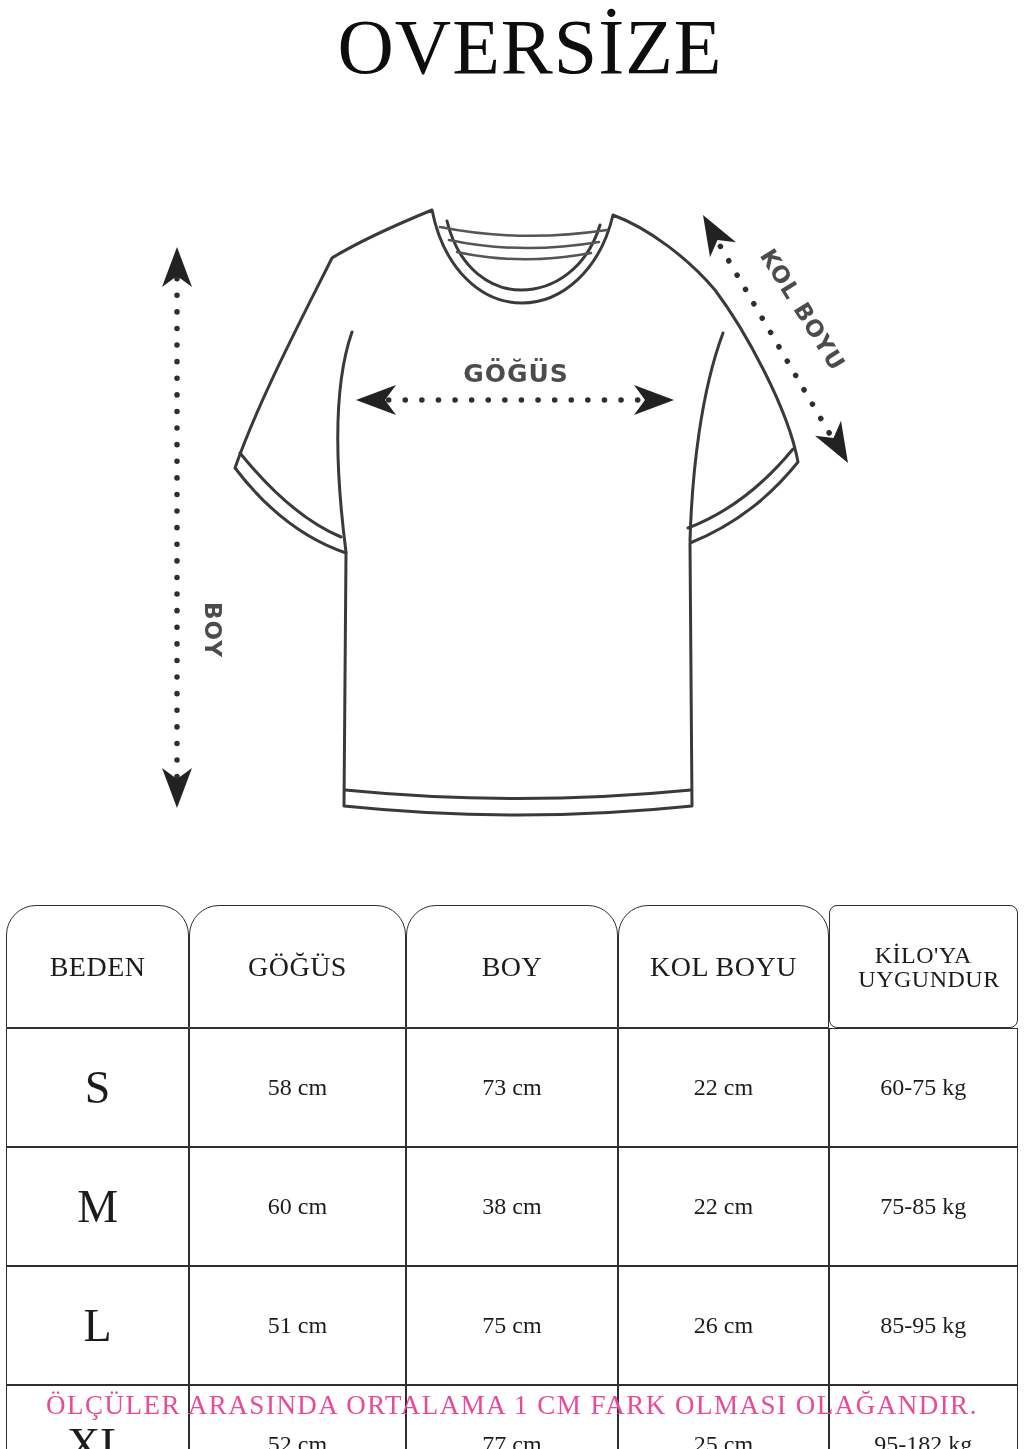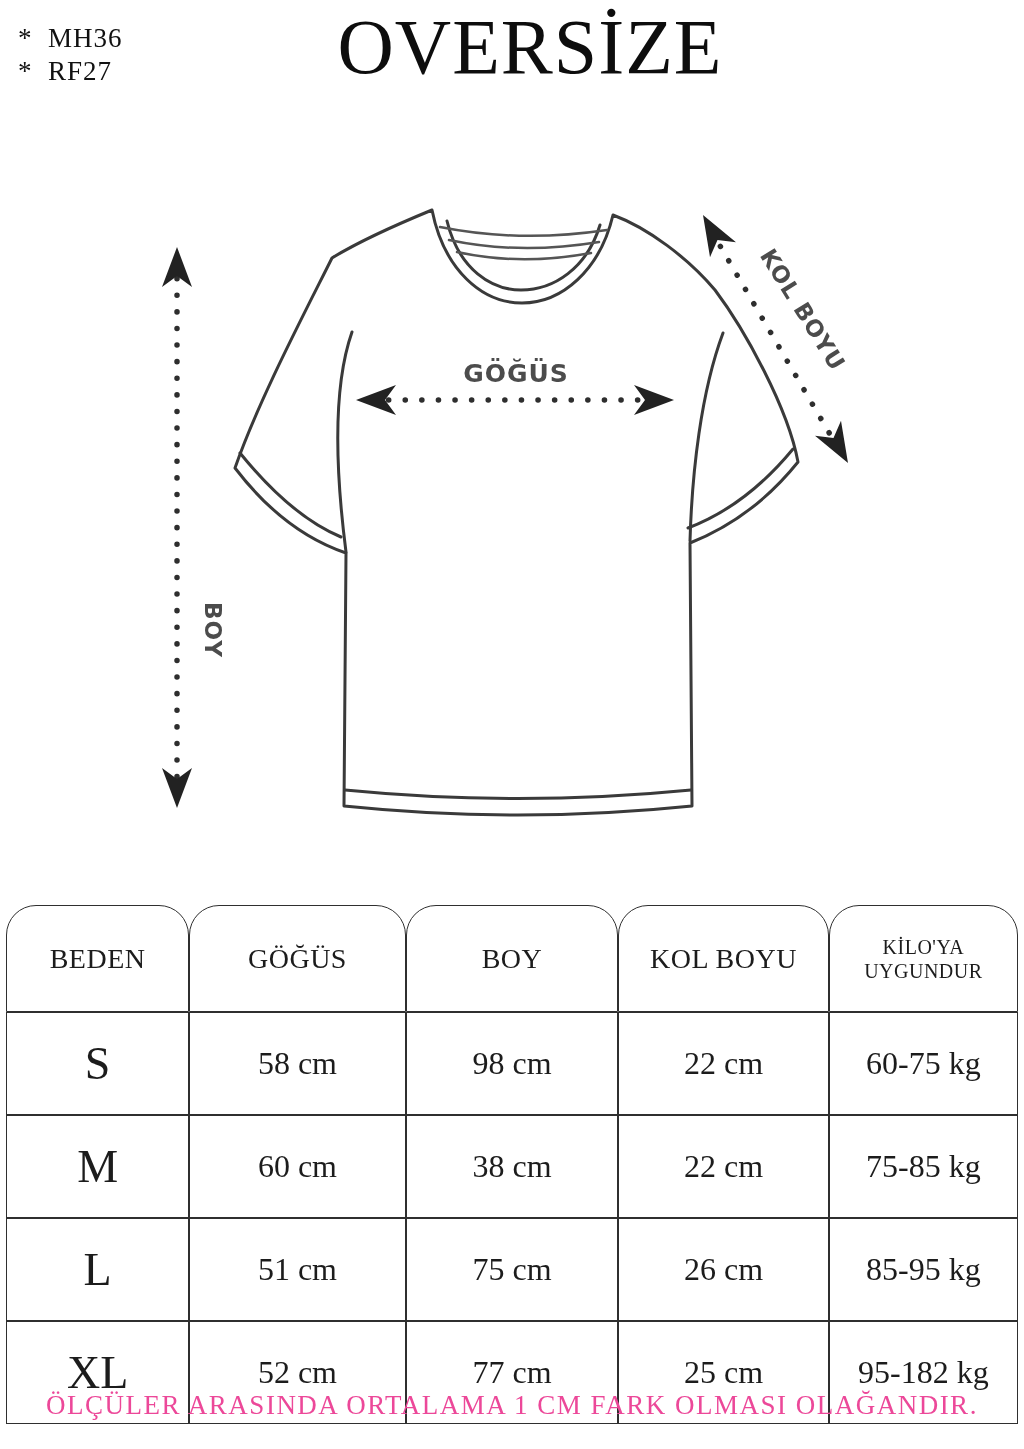--- a/index.html
+++ b/index.html
@@ -39,53 +39,49 @@
   table.size-table{
     position:absolute;left:6px;top:905px;
     width:1012px;
     border-collapse:separate;border-spacing:0;
     table-layout:fixed;
   }
   .size-table th,.size-table td{
     border:1.5px solid #2f2f2f;
     text-align:center;vertical-align:middle;
     background:#fff;
-    padding:4px;
+    padding:12px;
   }
   .size-table th{
     height:97px;
     border-radius:30px 30px 0 0;
     font-size:28px;font-weight:400;letter-spacing:0.5px;
   }
-  .size-table th.small-head{font-size:20px;line-height:24px;font-weight:400;}
+  .size-table th.small-head{font-size:24px;line-height:24px;font-weight:400;border-radius:8px;}
   .size-table th.small-head .wrap{display:inline-block;max-width:130px;}
-  .size-table td{height:93px;font-size:32px;}
+  .size-table td{height:93px;font-size:24px;}
   .size-table td.size-letter{font-size:46px;}
   .col-beden{width:18.1%;}
   .col-gogus{width:21.4%;}
   .col-boy{width:21.0%;}
   .col-kol{width:20.8%;}
   .col-kilo{width:18.7%;}
   
   .note{
     position:absolute;left:0;top:1390px;width:100%;
     text-align:center;
     font-size:27px;letter-spacing:1.5px;
     color:#ec4899;
   }
 </style>
 </head>
 <body>
 
 <div class="page">
 
-  <div class="codes">
-    <div class="code-line">*  MH36</div>
-    <div class="code-line">*  RF27</div>
-  </div>
 
   <div class="title">OVERSİZE</div>
 
   <svg class="diagram" viewBox="0 0 1024 900" xmlns="http://www.w3.org/2000/svg">
     <defs>
       <path id="dart" d="M0,0 L15,40 L0,29 L-15,40 Z"></path>
     </defs>
 
     <g fill="none" stroke="#3a3a3a" stroke-width="3" stroke-linejoin="round" stroke-linecap="round">
       <path d="M 432 210
@@ -156,21 +152,21 @@
         <th>KOL BOYU</th>
         <th class="small-head">
           <span class="wrap">KİLO'YA UYGUNDUR</span>
         </th>
       </tr>
     </thead>
     <tbody>
       <tr>
         <td class="size-letter">S</td>
         <td>58 cm</td>
-        <td>98 cm</td>
+        <td>73 cm</td>
         <td>22 cm</td>
         <td>60-75 kg</td>
       </tr>
       <tr>
         <td class="size-letter">M</td>
         <td>60 cm</td>
         <td>38 cm</td>
         <td>22 cm</td>
         <td>75-85 kg</td>
       </tr>

